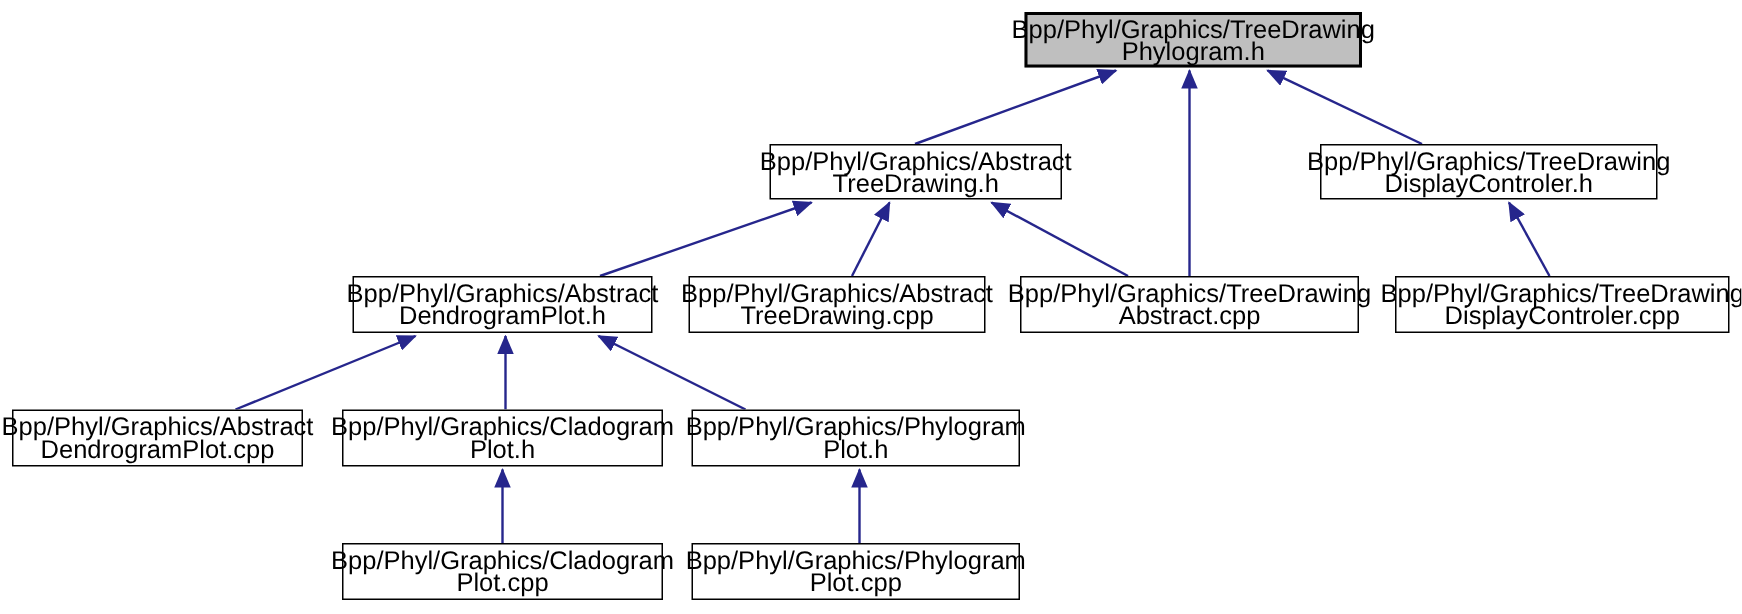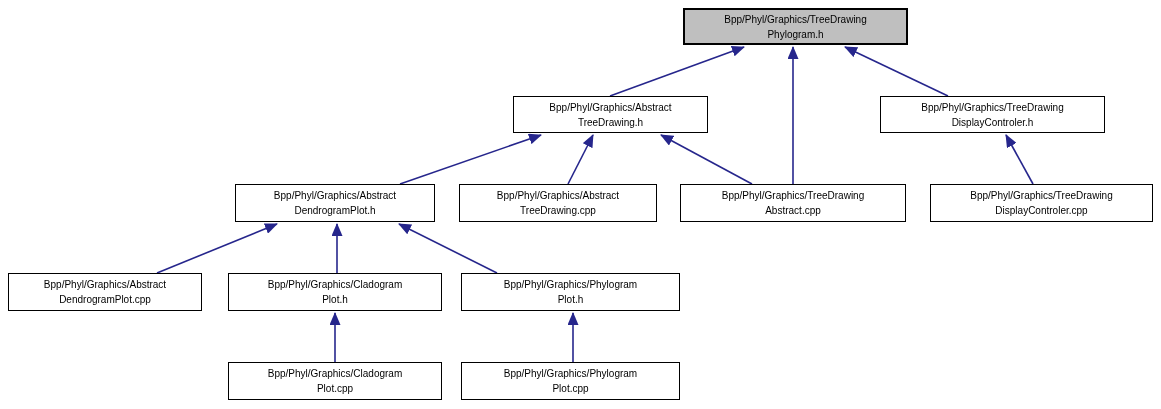--- a/index.html
+++ b/index.html
@@ -25,21 +25,21 @@
   .node {
     position: absolute;
     box-sizing: border-box;
     border: 1px solid #000000;
     background: #ffffff;
     display: flex;
     flex-direction: column;
     align-items: center;
     justify-content: center;
     text-align: center;
-    font-size: 10px;
+    font-size: 17px;
     line-height: 15px;
     color: #000000;
     white-space: nowrap;
     cursor: pointer;
   }
   .node.highlighted {
     background: #bfbfbf;
     border-width: 2px;
     cursor: default;
   }

